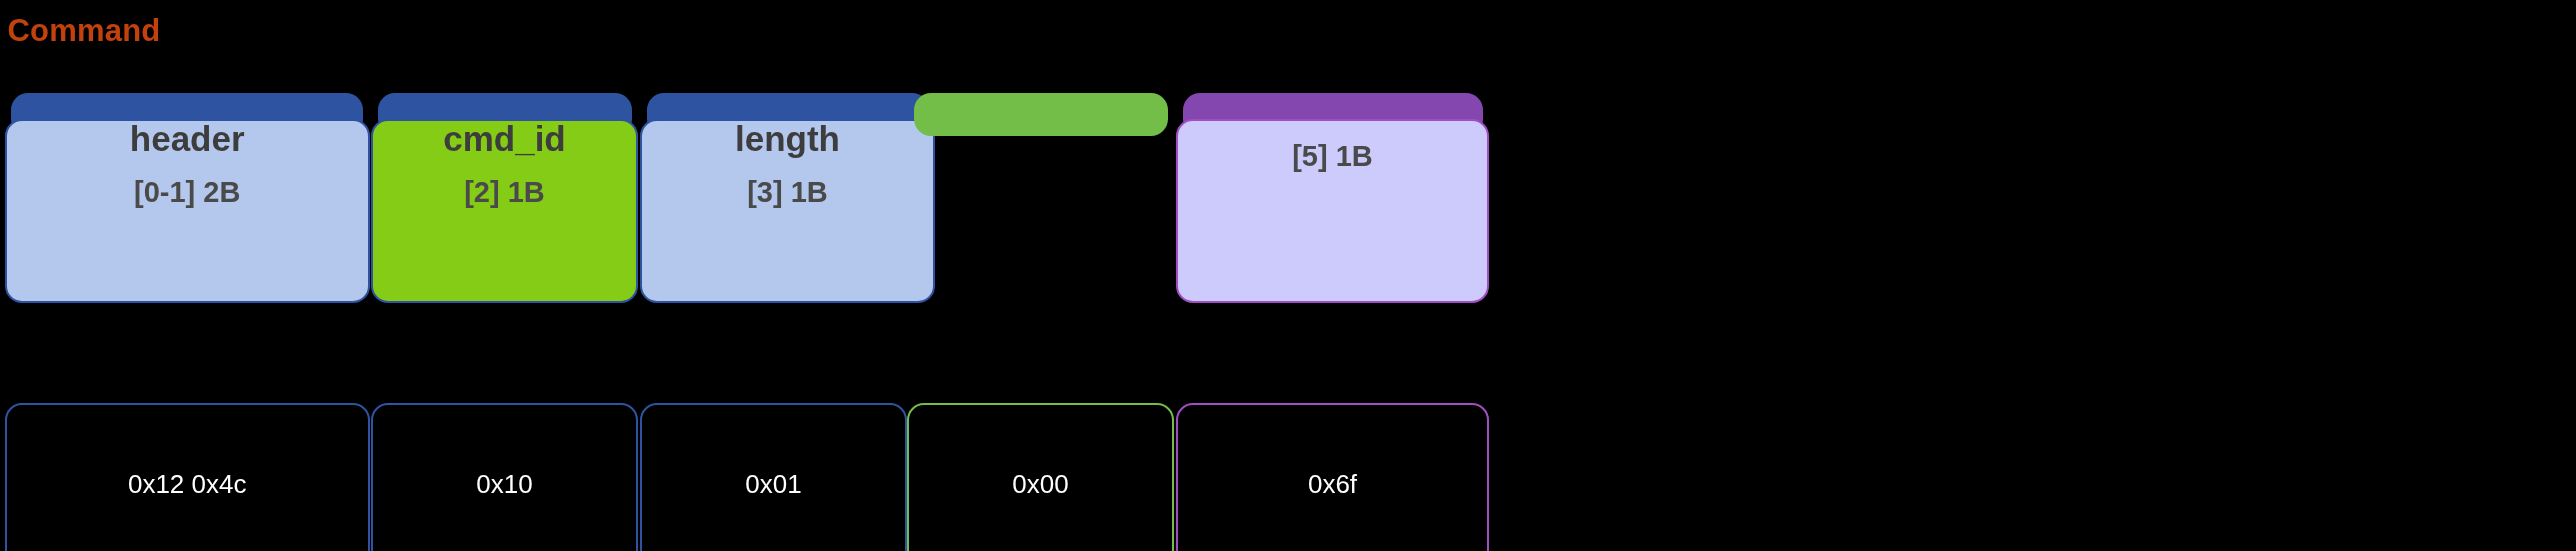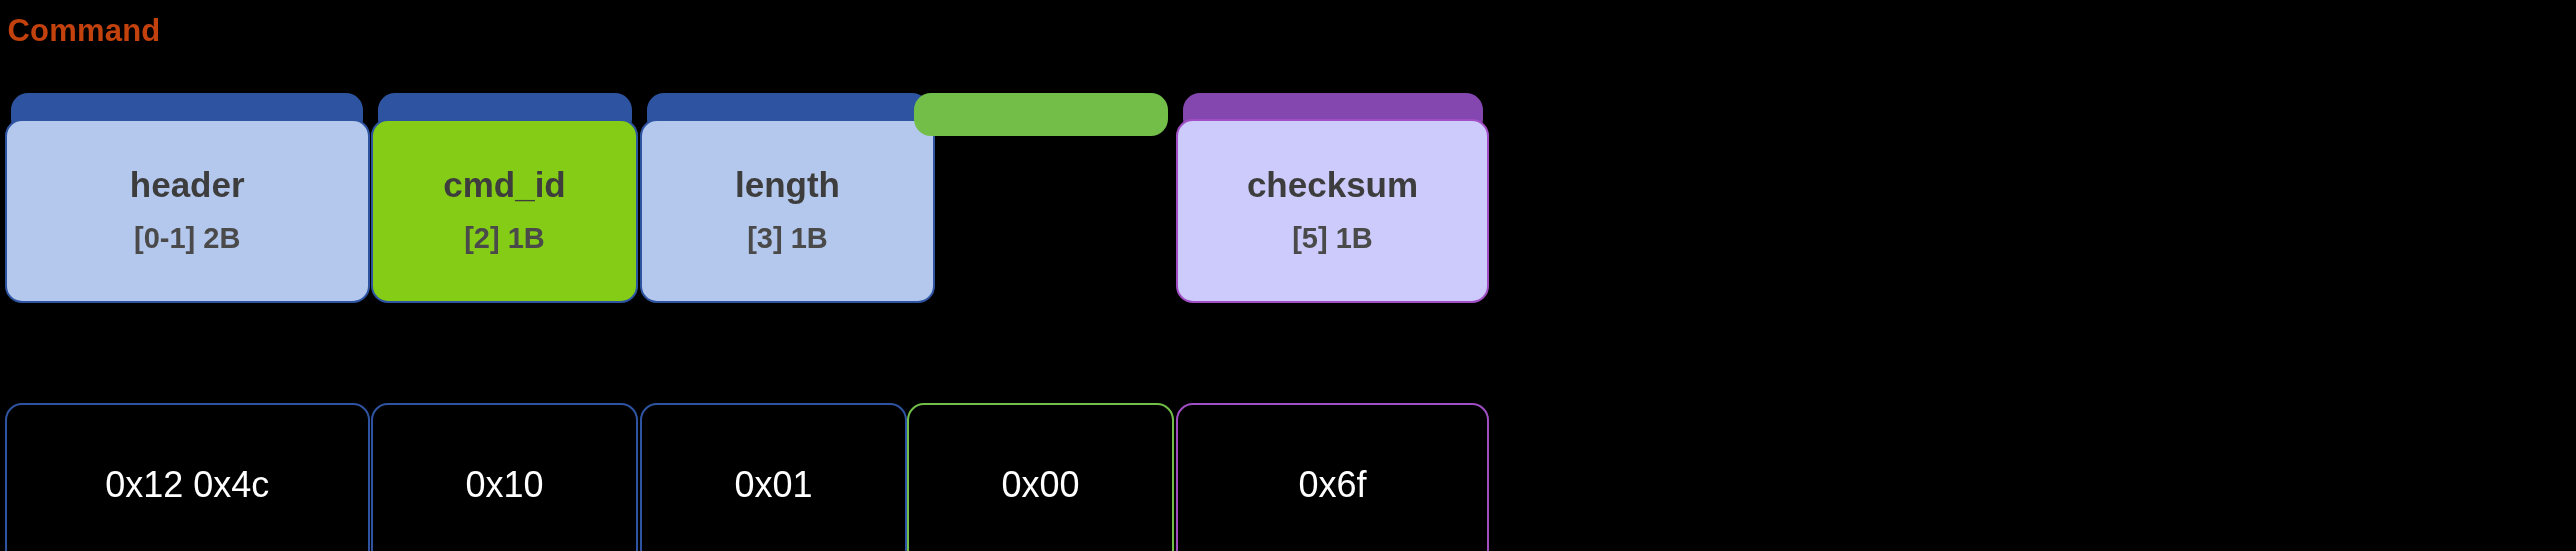--- a/index.html
+++ b/index.html
@@ -65,21 +65,20 @@
     right: 0;
     top: 26px;
     bottom: 0;
     border-radius: 17px;
     border-style: solid;
     border-width: 2.8px;
     box-sizing: border-box;
     display: flex;
     flex-direction: column;
     align-items: center;
-    justify-content: center;
   }
 
   .field-name {
     font-size: 35px;
     font-weight: bold;
     color: #3d3d3d;
     line-height: 1.05;
     white-space: nowrap;
     font-family: "Liberation Sans", sans-serif;
   }
@@ -114,21 +113,21 @@
     border-style: solid;
     border-width: 2.8px;
     box-sizing: border-box;
     background: #000000;
     display: flex;
     align-items: center;
     justify-content: center;
   }
 
   .value-text {
-    font-size: 36px;
+    font-size: 26px;
     color: #ffffff;
     white-space: nowrap;
     font-family: "Liberation Sans", sans-serif;
   }
 </style>
 </head>
 <body>
 
 <div id="canvas">
 
@@ -155,21 +154,20 @@
           <div class="field-name">length</div>
           <div class="field-meta">[3] 1B</div>
         </div>
       </div>
       <div class="field-cell" style="left: 907px; width: 267px;">
         <div class="field-tab" style="background: rgb(114, 190, 72);"></div>
       </div>
       <div class="field-cell" style="left: 1176px; width: 313px;">
         <div class="field-tab" style="background: rgb(132, 71, 176);"></div>
         <div class="field-body" style="background: rgb(204, 203, 252); border-color: rgb(161, 78, 196);">
-          <div class="field-name">checksum</div>
           <div class="field-meta">[5] 1B</div>
         </div>
       </div>
     </div>
 
 
   <div id="values-row">
       <div class="value-cell" style="left: 4.7px; width: 365px;">
         <div class="value-body" style="border-color: rgb(46, 84, 161);">
           <div class="value-text">0x12 0x4c</div>

